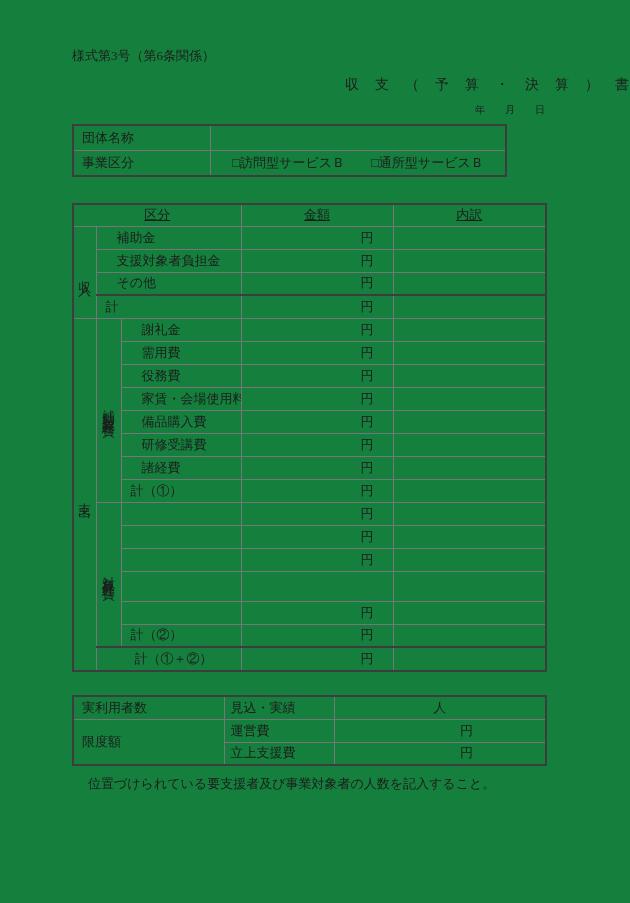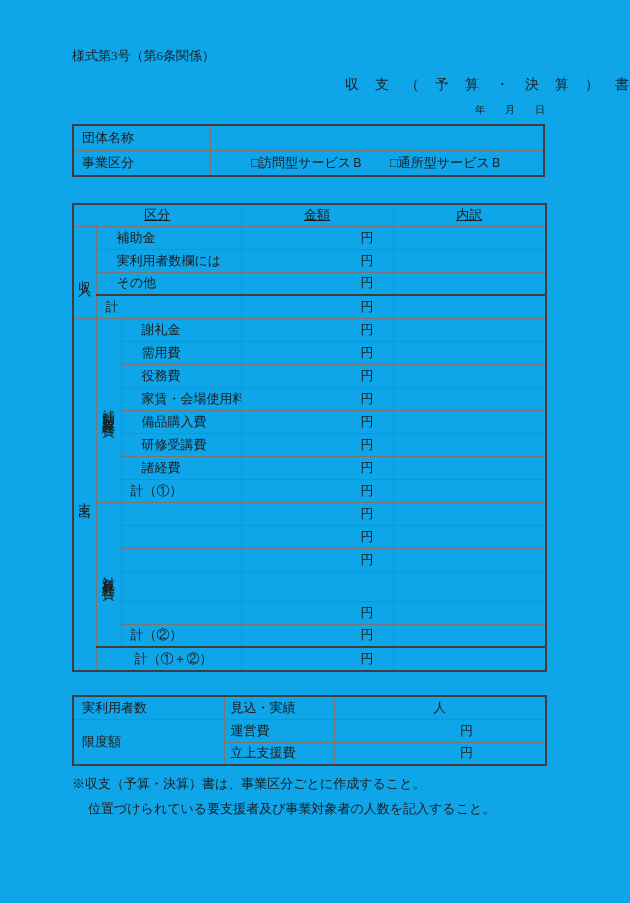--- a/index.html
+++ b/index.html
@@ -1,31 +1,31 @@
 <!DOCTYPE html>
 <html><head>
 <meta charset="utf-8">
 <style>
   html,body { margin:0; padding:0; background:#ffffff; }
   .page {
-    position:relative; width:630px; height:903px; background:#0ea5e9;
+    position:relative; width:630px; height:903px; background:#15803d;
     font-family:"Liberation Serif","DejaVu Serif",serif;
     color:#1c1c1c; font-size:13px;
   }
 
   .form-number { position:absolute; left:72px; top:47px; font-size:13px; white-space:pre; }
   .doc-title  { position:absolute; left:0; top:76px; width:630px; text-align:right;
                 font-size:14px; letter-spacing:1px; white-space:pre; }
   .date-line  { position:absolute; top:103px; right:85px; font-size:10px; white-space:pre; }
 
   table { border-collapse:collapse; table-layout:fixed; }
   td { border:1px solid #767676; font-size:13px; overflow:hidden; white-space:nowrap; }
 
   
-  .info-table { position:absolute; left:72px; top:124px; width:473px; border:2px solid #3d3d3d; }
+  .info-table { position:absolute; left:72px; top:124px; width:435px; border:2px solid #3d3d3d; }
   .info-table td { height:24px; padding:0 0 0 8px; }
   .info-table td.value-center { text-align:center; padding:0; }
   .opt2 { margin-left:26px; }
 
   
   .main-table { position:absolute; left:72px; top:203px; width:473px; border:2px solid #3d3d3d; }
   .main-table tr { height:23px; }
   .main-table tr.hdr { height:22px;text-decoration:underline; }
   .main-table tr.tall { height:30px; }
   .main-table tr.grand { height:24px; }
@@ -90,21 +90,21 @@
       <td class="center">内訳</td>
     </tr>
 
     <tr>
       <td rowspan="4" class="vcell"><span class="vert">収入</span></td>
       <td colspan="2" class="item">補助金</td>
       <td class="yen">円</td>
       <td></td>
     </tr>
     <tr>
-      <td colspan="2" class="item">実利用者数欄には</td>
+      <td colspan="2" class="item">支援対象者負担金</td>
       <td class="yen">円</td>
       <td></td>
     </tr>
     <tr>
       <td colspan="2" class="item">その他</td>
       <td class="yen">円</td>
       <td></td>
     </tr>
     <tr class="thick-top">
       <td colspan="2" class="sum">計</td>
@@ -213,17 +213,16 @@
       <td class="money">円</td>
     </tr>
     <tr>
       <td class="sub">立上支援費</td>
       <td class="money">円</td>
     </tr>
   </tbody>
     </table>
 
   <div class="notes">
-    <div>※収支（予算・決算）書は、事業区分ごとに作成すること。</div>
     <div class="indent">位置づけられている要支援者及び事業対象者の人数を記入すること。</div>
   </div>
 
 </div>
 
 </body></html>

